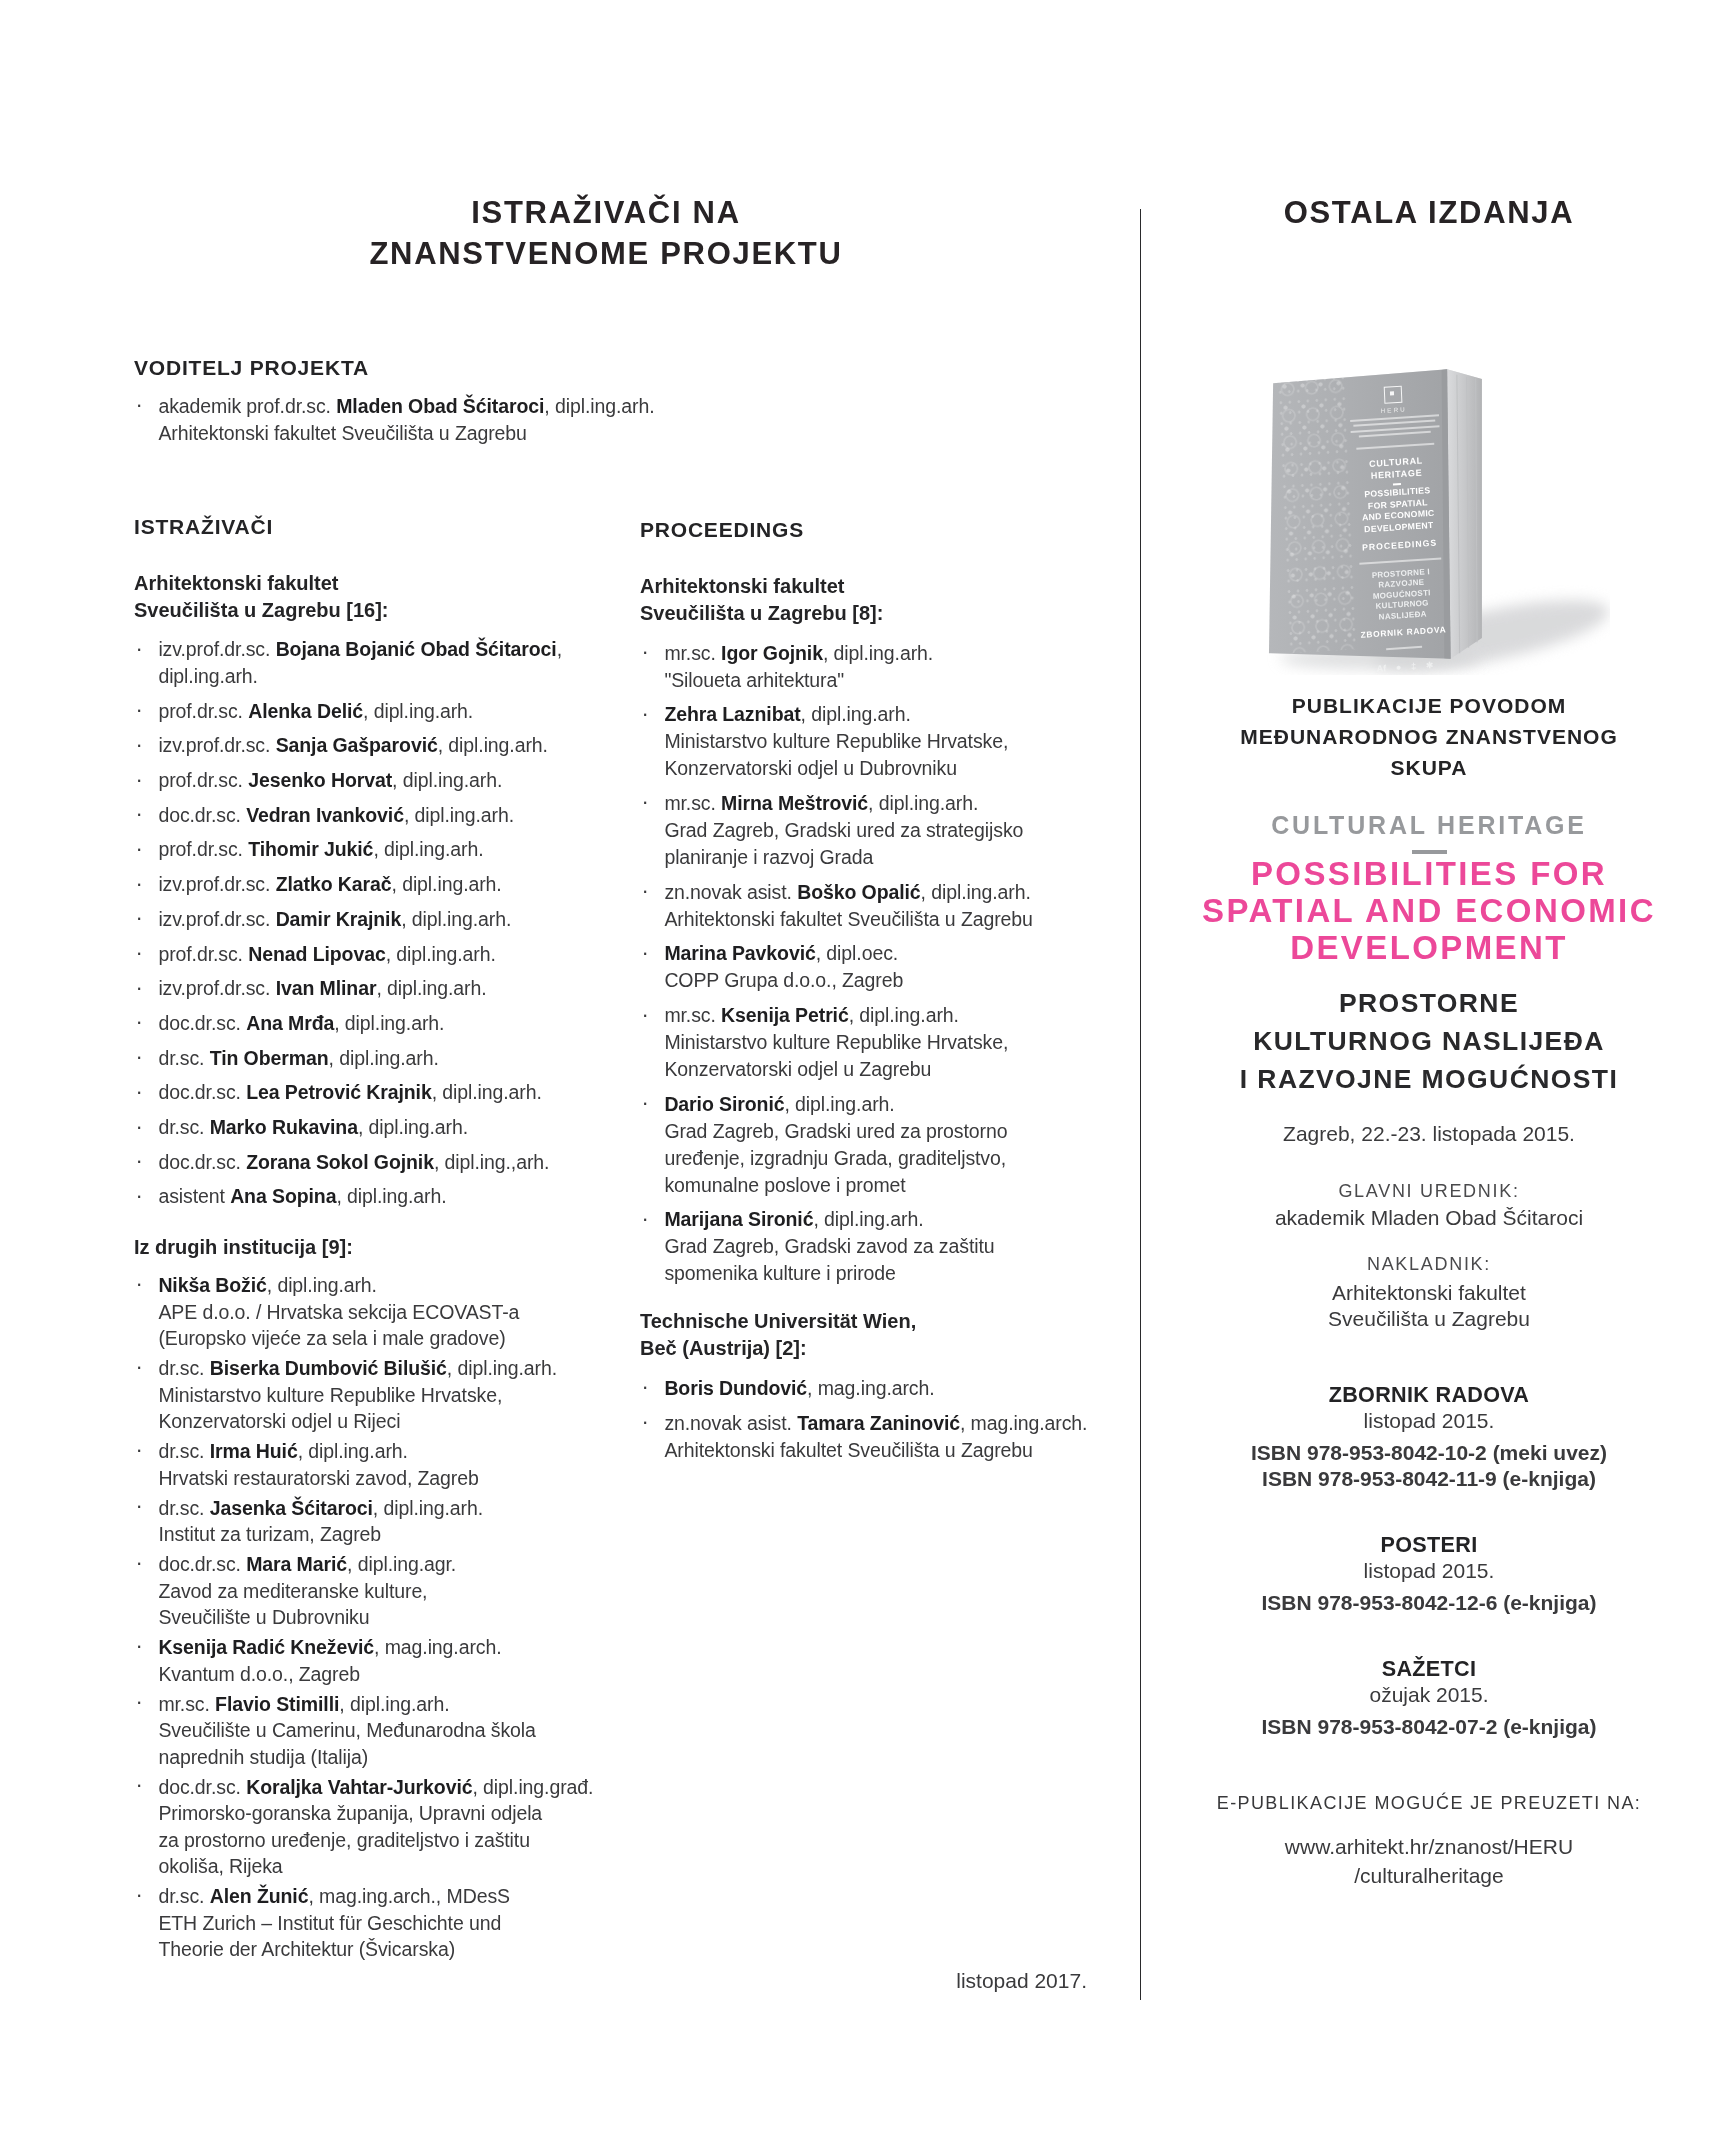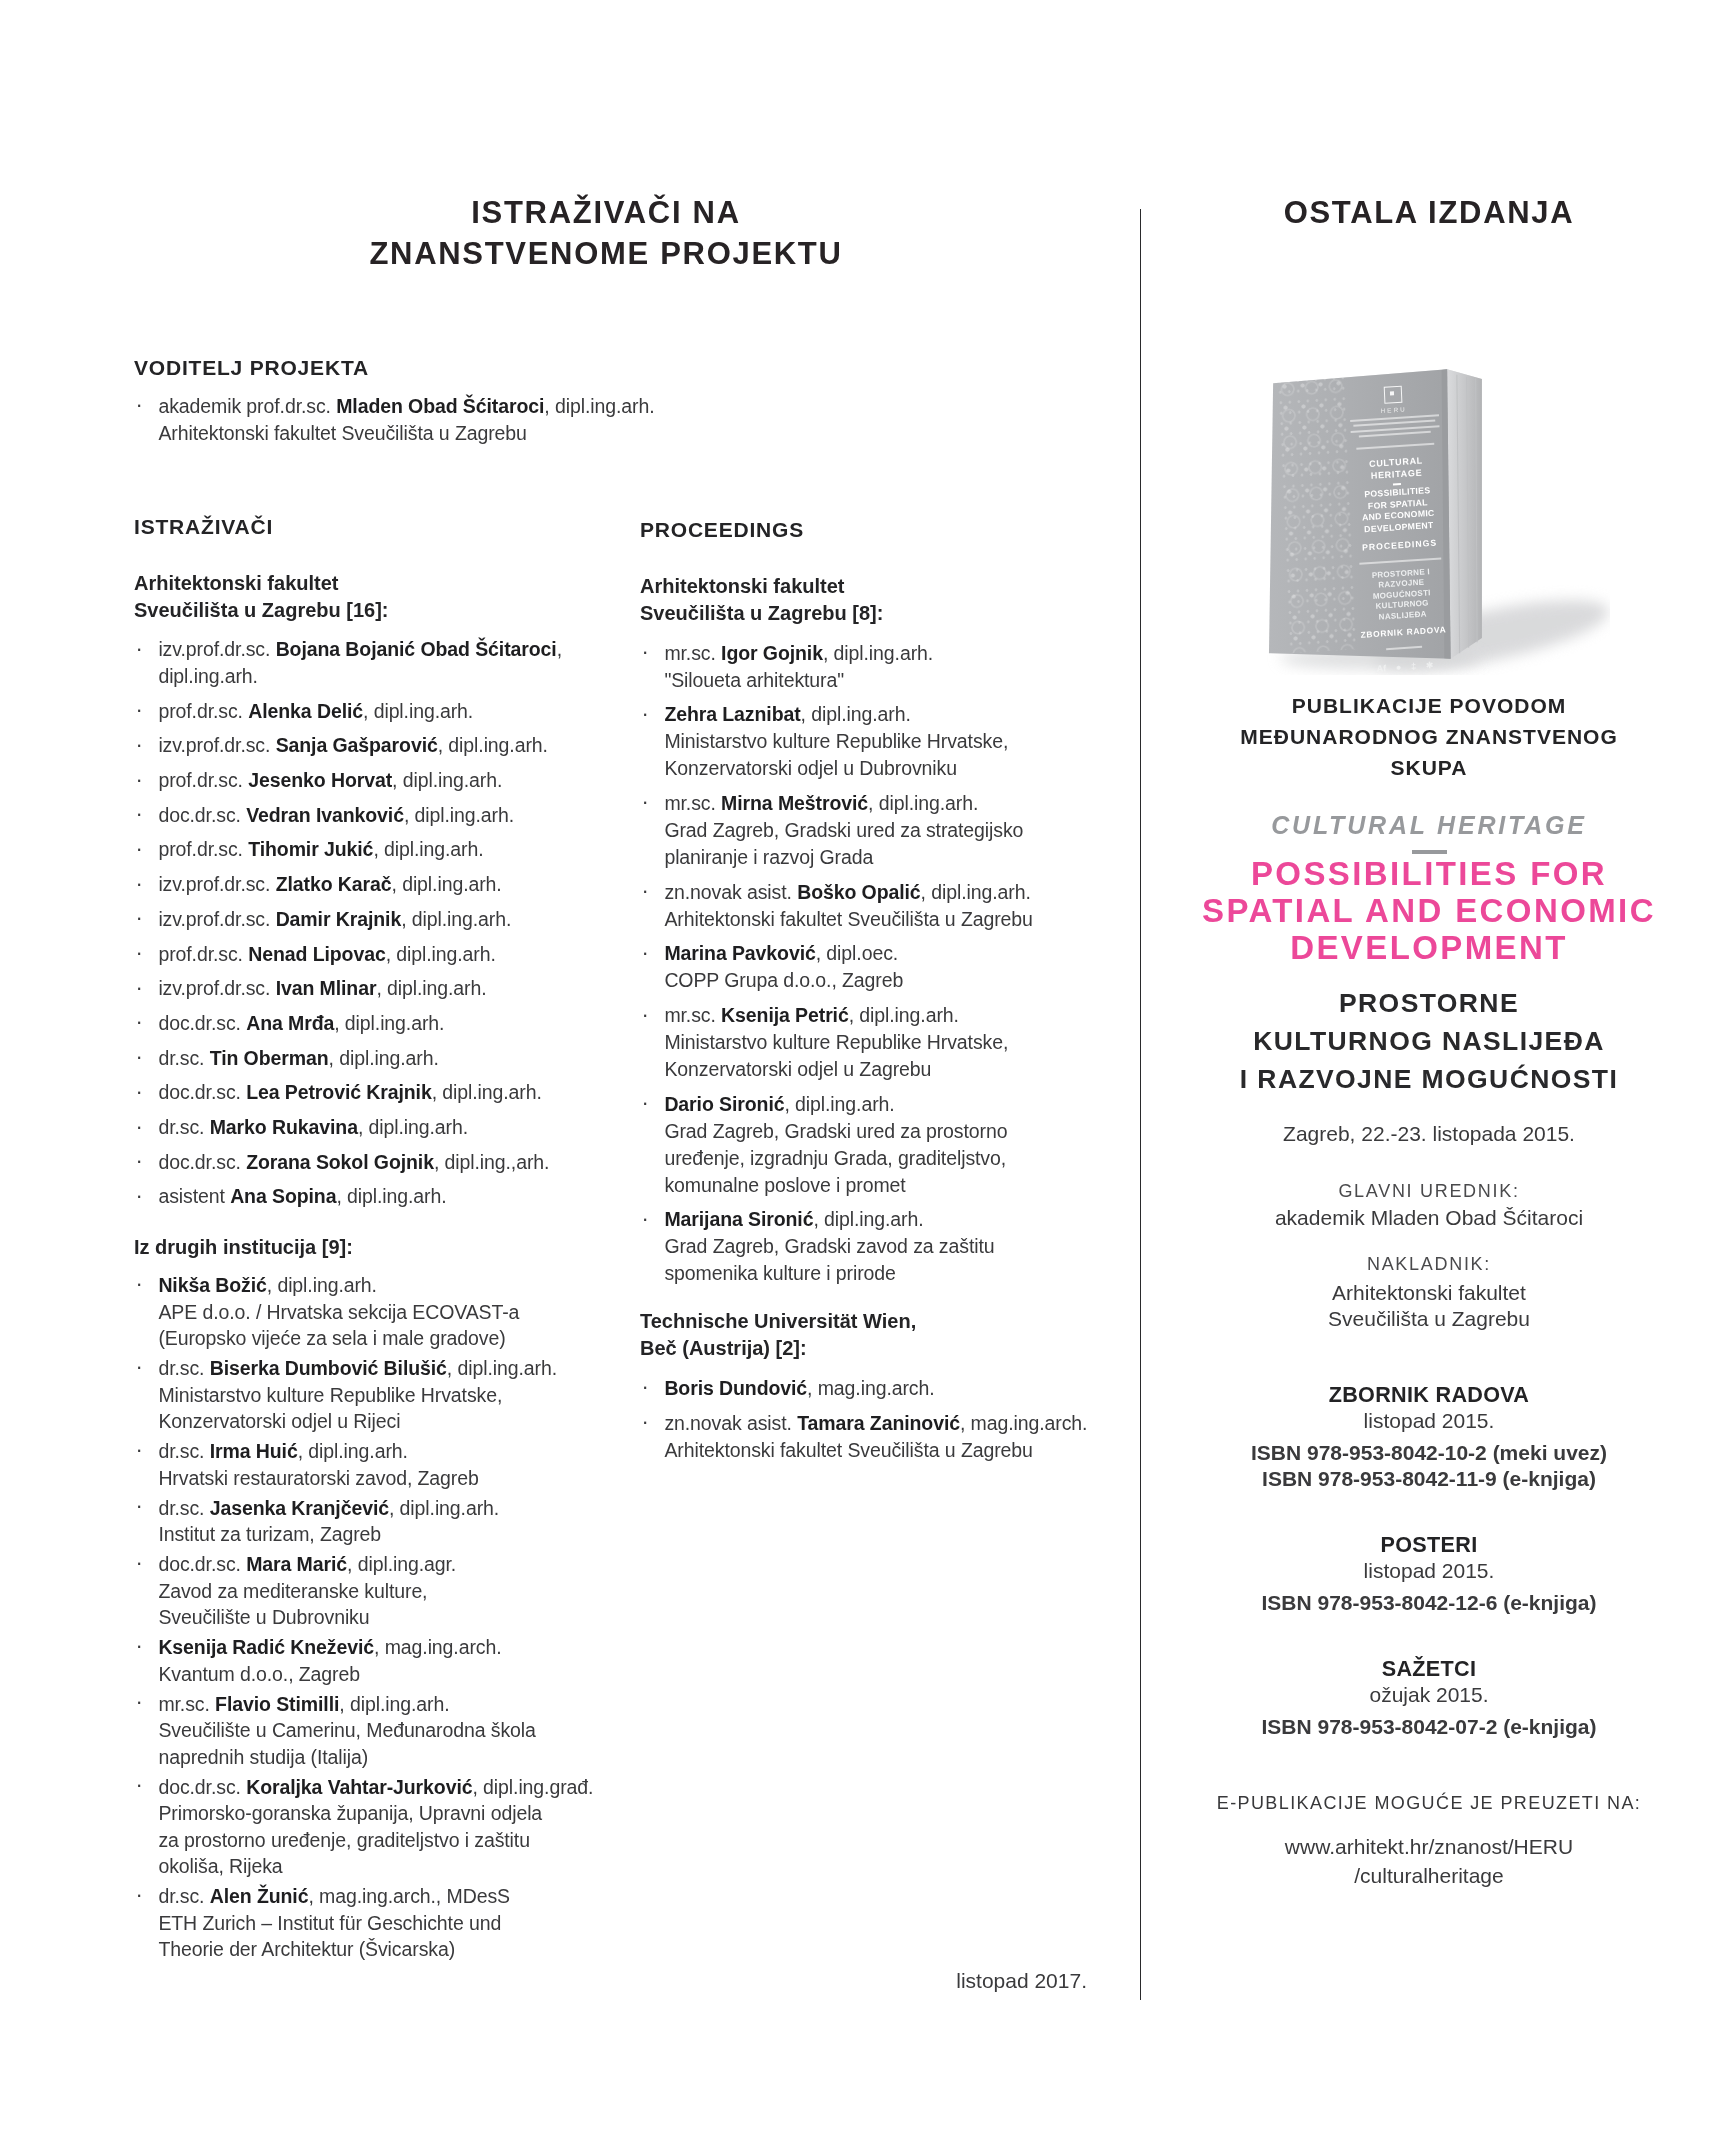--- a/index.html
+++ b/index.html
@@ -37,21 +37,21 @@
   .list .item:first-child{margin-top:0;}
   .tight .item{margin-top:3.5px;line-height:26.5px;}
   .item .l1,.item .cl{white-space:nowrap;}
   .item b{font-weight:700;color:#1e1e20;}
   .blt{position:absolute;left:1.4px;top:-1.4px;font-size:22px;color:#3a3a3c;}
 
   
   .col-right{position:absolute;left:1157px;top:192px;width:544px;text-align:center;color:#3a3a3c;}
   .r-title{font-size:31px;line-height:41px;font-weight:700;letter-spacing:1.7px;color:#272325;}
   .pub-h{margin-top:15.3px;font-weight:700;font-size:21px;line-height:31px;letter-spacing:1px;color:#242426;}
-  .gray-h{margin-top:25px;font-weight:700;font-size:25px;line-height:35px;letter-spacing:2.8px;color:#97999c;font-style:italic;}
+  .gray-h{margin-top:25px;font-weight:700;font-size:25px;line-height:35px;letter-spacing:2.8px;color:#97999c;}
   .dash{width:35px;height:3.5px;background:#97999c;margin:7px auto 1.4px;}
   .gray-lines div{font-weight:700;font-size:33px;line-height:37px;letter-spacing:2.4px;color:#ec4899;}
   .black-lines{margin-top:18px;}
   .black-lines div{font-weight:700;font-size:26.5px;line-height:38px;letter-spacing:1.4px;color:#29292b;}
   .zagreb{margin-top:24px;font-size:21px;}
   .lbl{margin-top:35px;font-size:18px;letter-spacing:1.7px;color:#4a4a4c;}
   .lbl.second{margin-top:24px;}
   .editor-name{margin-top:4.2px;font-size:21px;}
   .pub-lines{margin-top:4.2px;}
   .pub-lines div{font-size:21px;line-height:26.5px;}
@@ -206,21 +206,21 @@
           <div class="cl">Ministarstvo kulture Republike Hrvatske,</div>
           <div class="cl">Konzervatorski odjel u Rijeci</div>
         </div>
         <div class="item">
           <span class="blt">·</span>
           <div class="l1"><span>dr.sc. </span><b>Irma Huić</b><span>, dipl.ing.arh.</span></div>
           <div class="cl">Hrvatski restauratorski zavod, Zagreb</div>
         </div>
         <div class="item">
           <span class="blt">·</span>
-          <div class="l1"><span>dr.sc. </span><b>Jasenka Kranjčević</b><span>, dipl.ing.arh.</span></div>
+          <div class="l1"><span>dr.sc. </span><b>Jasenka Šćitaroci</b><span>, dipl.ing.arh.</span></div>
           <div class="cl">Institut za turizam, Zagreb</div>
         </div>
         <div class="item">
           <span class="blt">·</span>
           <div class="l1"><span>doc.dr.sc. </span><b>Mara Marić</b><span>, dipl.ing.agr.</span></div>
           <div class="cl">Zavod za mediteranske kulture,</div>
           <div class="cl">Sveučilište u Dubrovniku</div>
         </div>
         <div class="item">
           <span class="blt">·</span>

